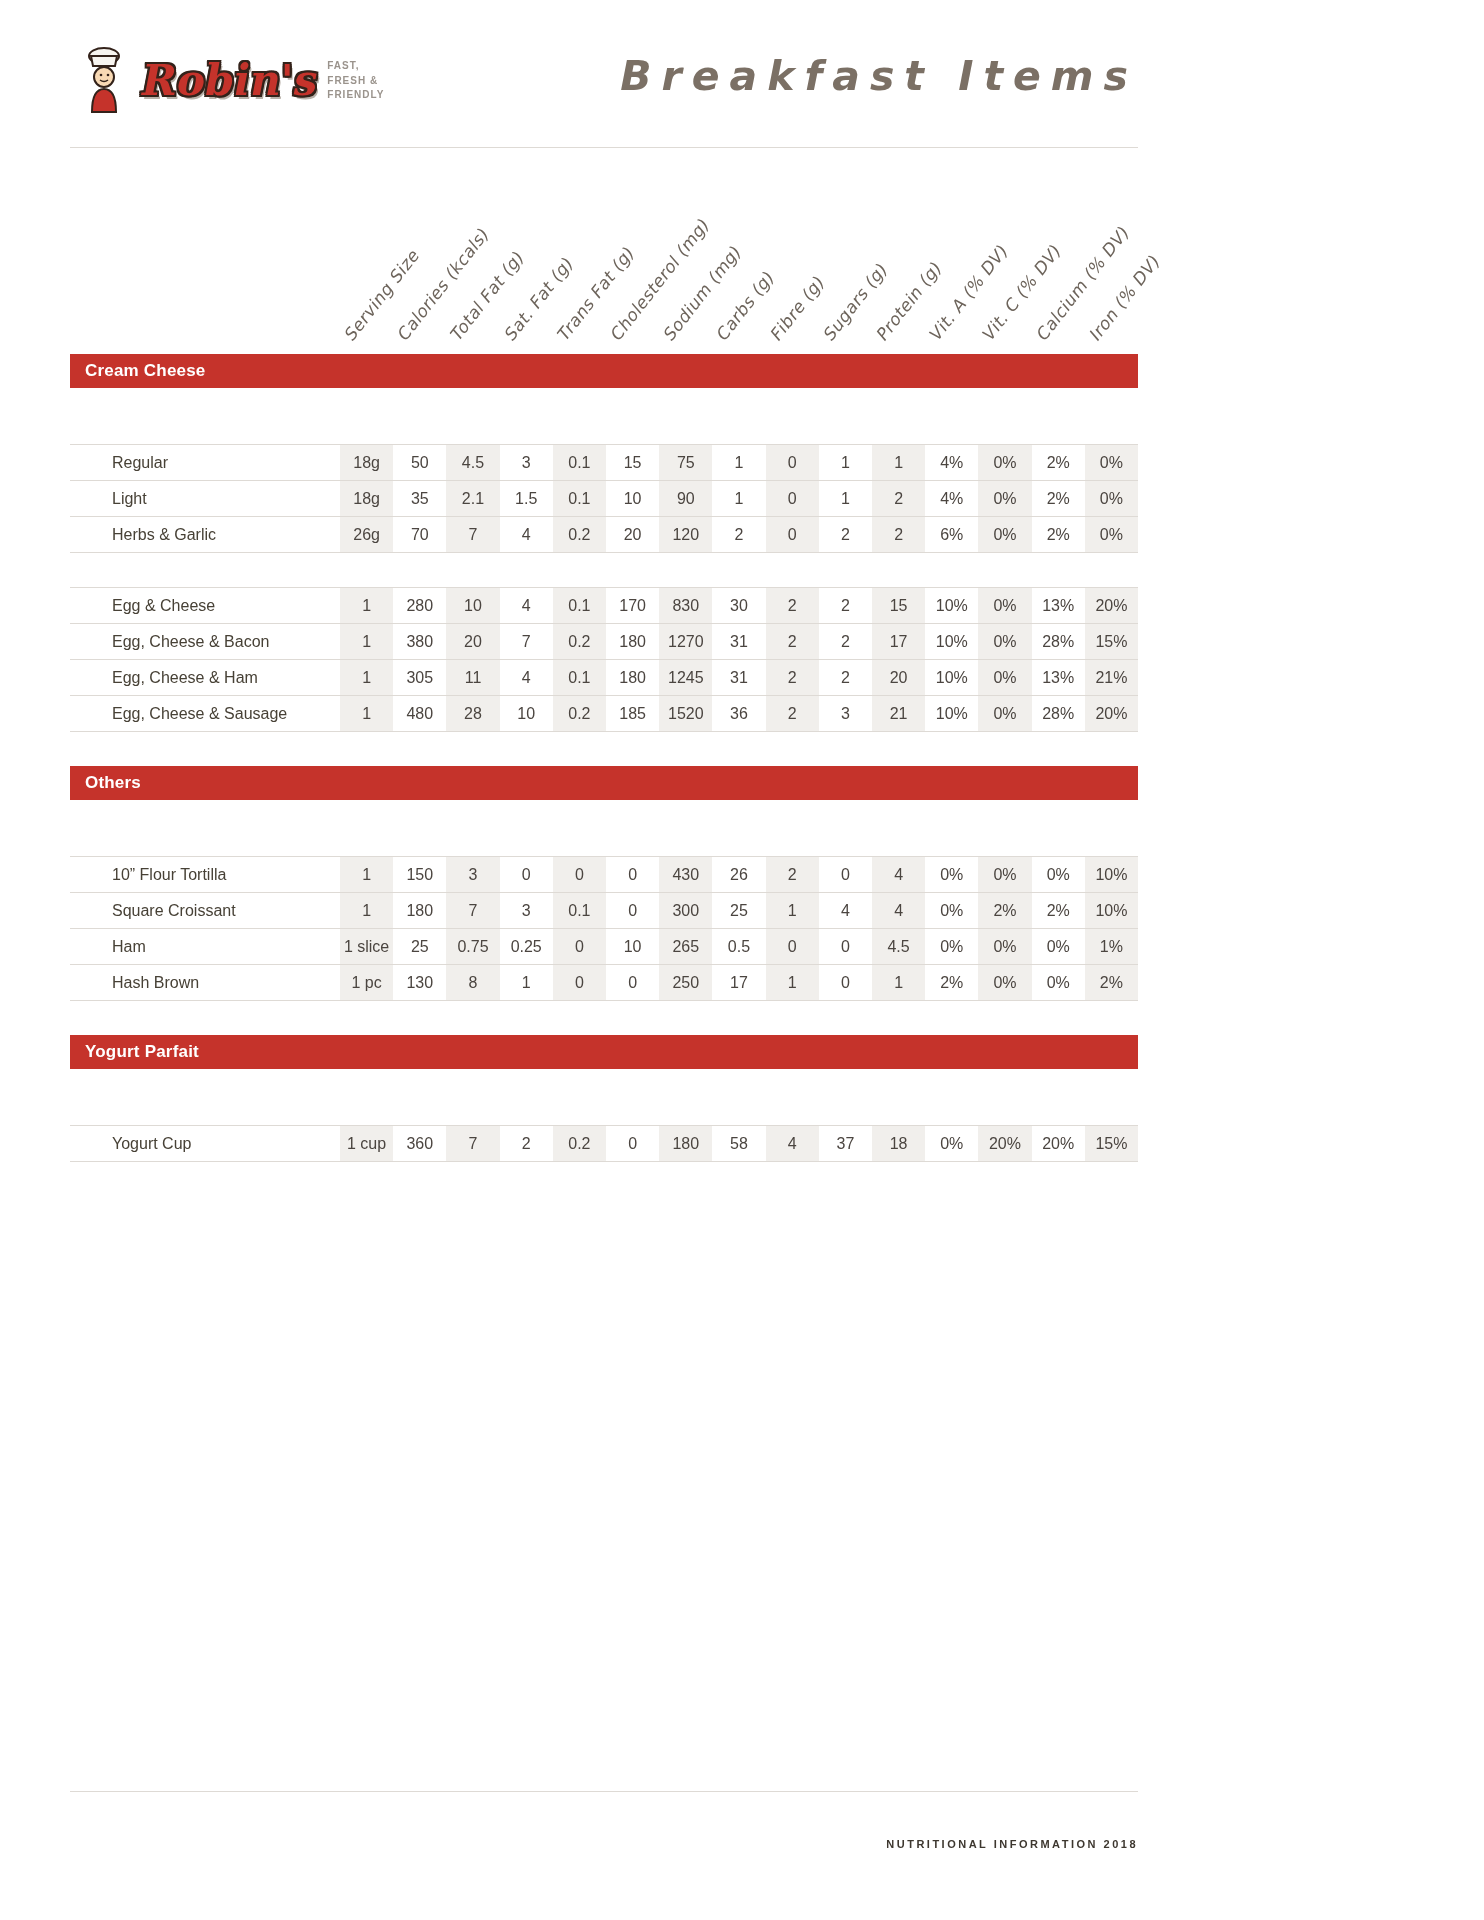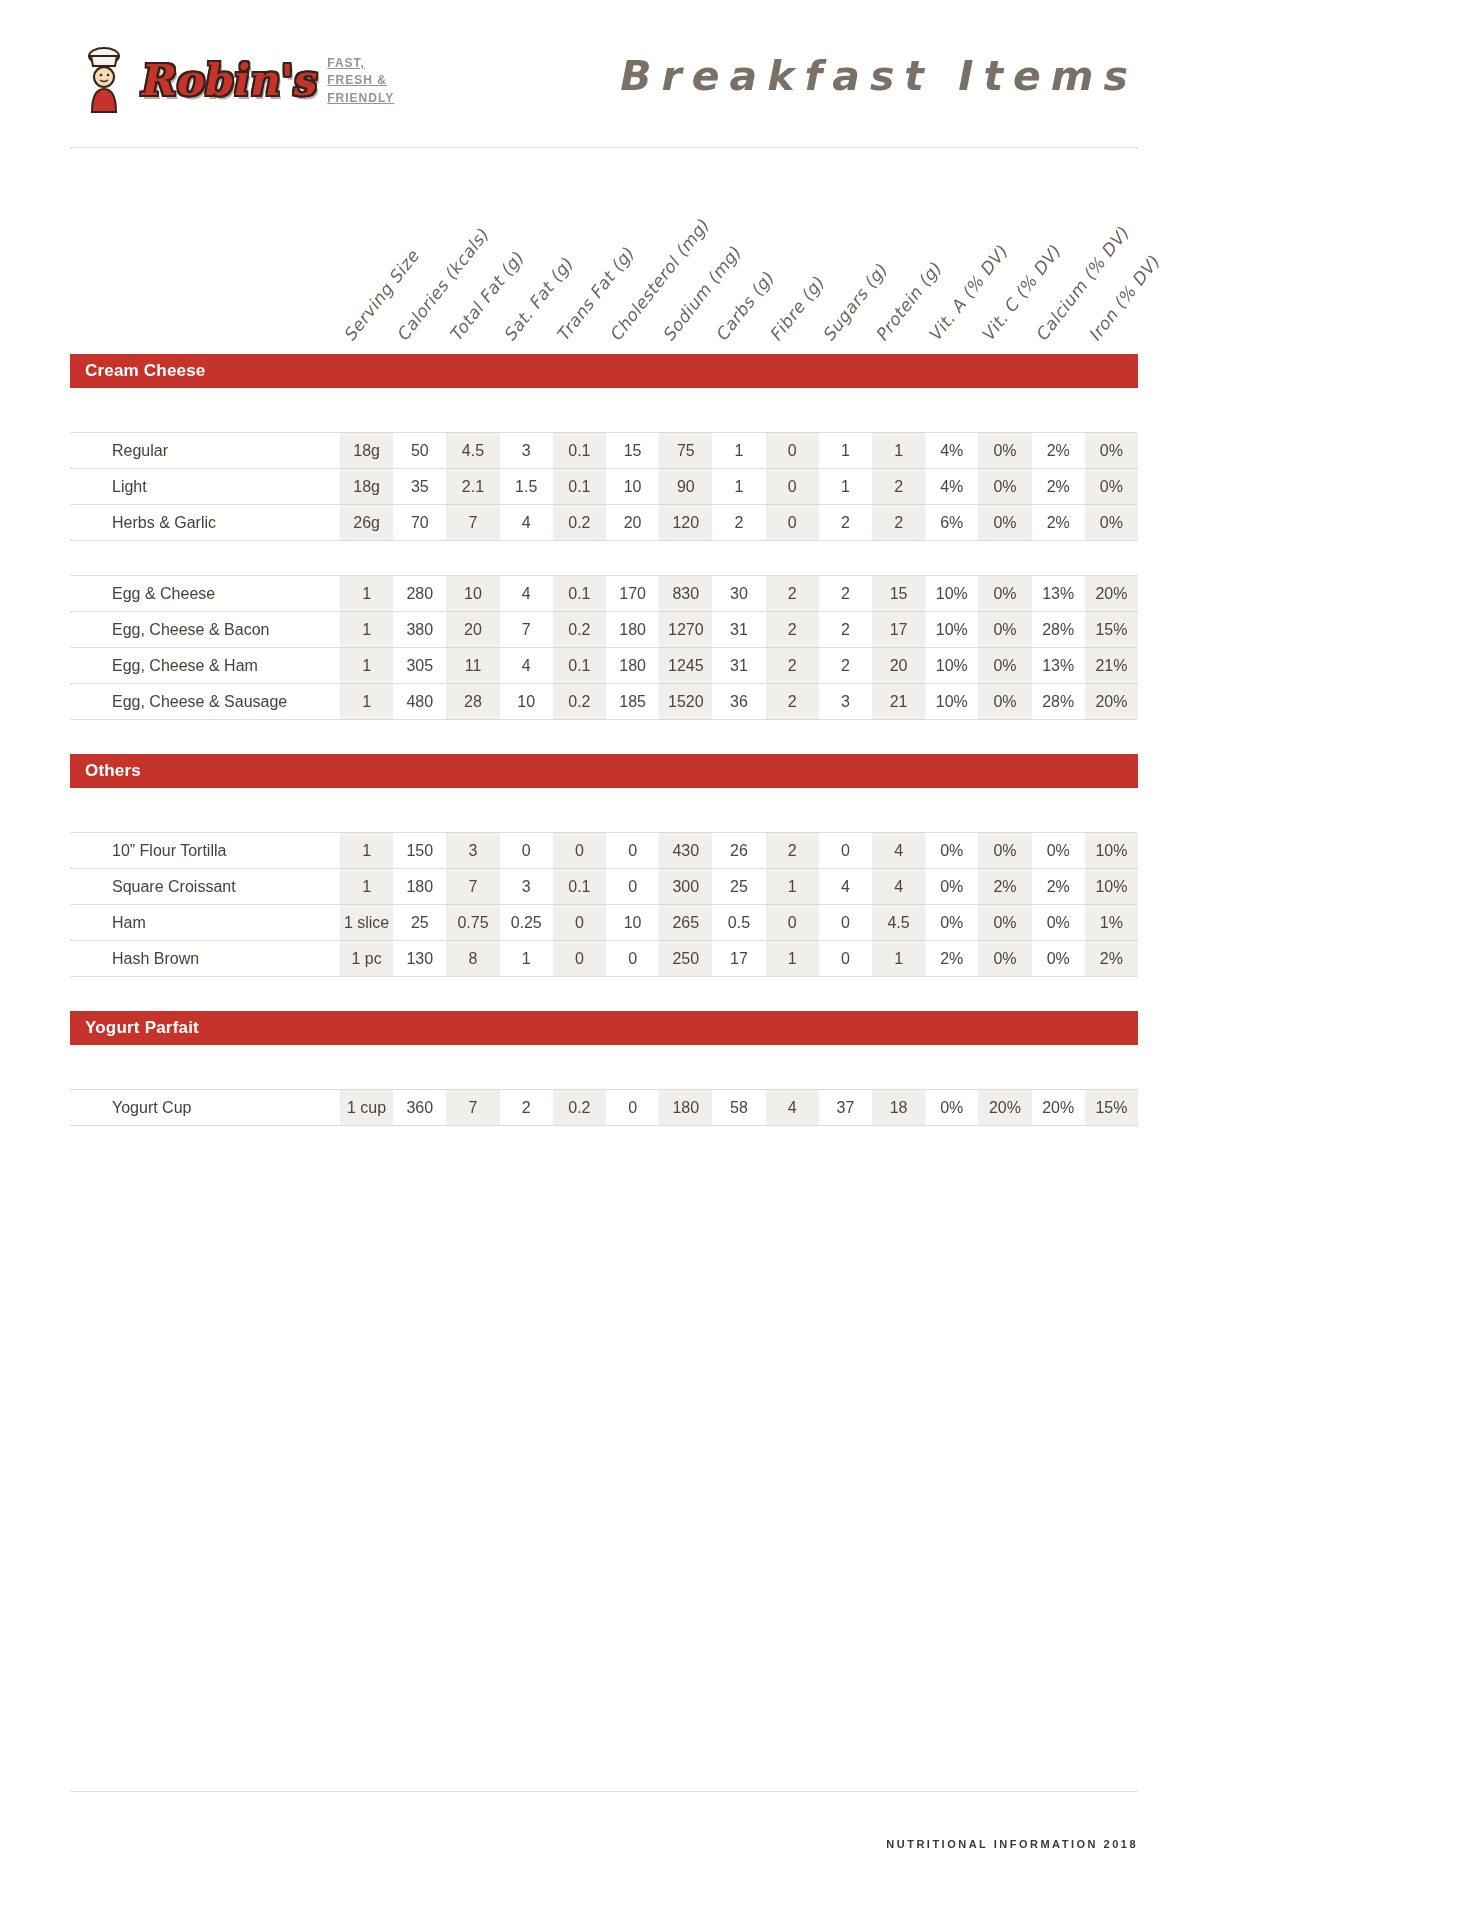--- a/index.html
+++ b/index.html
@@ -35,23 +35,23 @@
     color:var(--brand-red, #c5332b);
     text-shadow:
       -2px -2px 0 #33221a, 2px -2px 0 #33221a,
       -2px  2px 0 #33221a, 2px  2px 0 #33221a,
       -2px  0   0 #33221a, 2px  0   0 #33221a,
        0   -2px 0 #33221a, 0    2px 0 #33221a,
        3px  4px 0 #b9b2aa;
     padding:0 6px;
   }
   .tagline {
-    font-size:12px; line-height:1.45;
+    font-size:10px; line-height:1.45;
     letter-spacing:1px;
-    color:#9a938c; font-weight:bold;text-decoration:underline;
+    color:#9a938c; font-weight:bold;
   }
   .page-title {
     position:absolute; right:0; top:56px;
     font-family:"DejaVu Sans", sans-serif;
     font-style:italic;
     font-size:41px; line-height:1;
     letter-spacing:10px;
     color:var(--title-brown, #7b7065);
     white-space:nowrap;
   }
@@ -77,21 +77,21 @@
   section { margin-bottom:34px; }
   .banner {
     height:34px;
     background:var(--banner-red, #c5332b);
     color:#ffffff;
     font-weight:bold;
     font-size:17px;
     letter-spacing:0.2px;
     display:flex; align-items:center;
     padding-left:15px;
-    margin-bottom:44px;
+    margin-bottom:56px;
   }
   .ntable { border-top:1px solid var(--rule, #dedad5); }
   .row {
     display:grid;
     grid-template-columns:270px repeat(15, 1fr);
     height:36px;
     border-bottom:1px solid var(--rule, #dedad5);
     font-size:16px;
     color:var(--row-text, #4b4540);
   }

